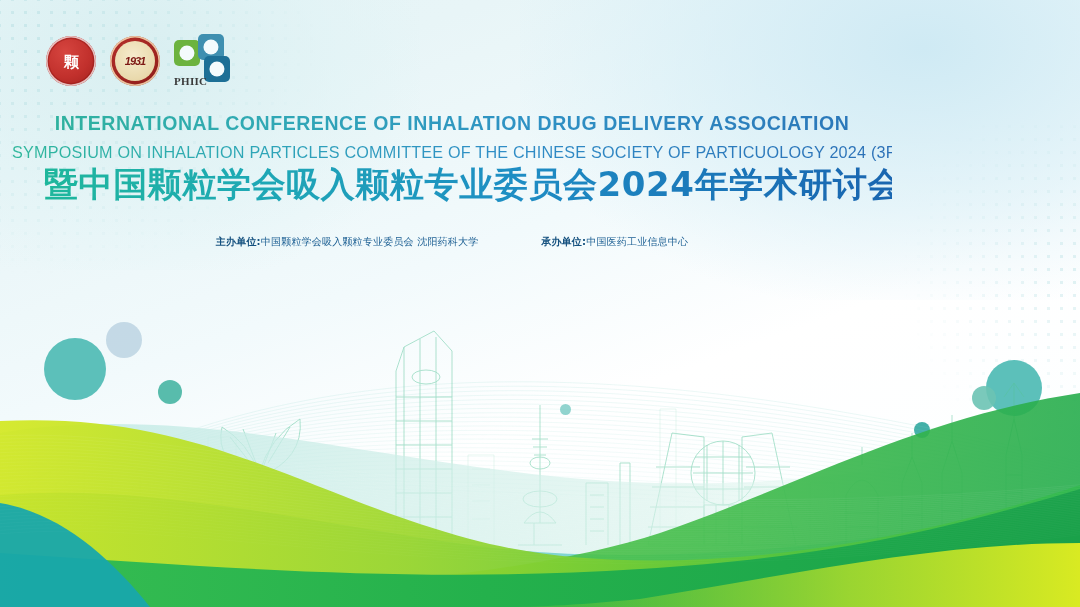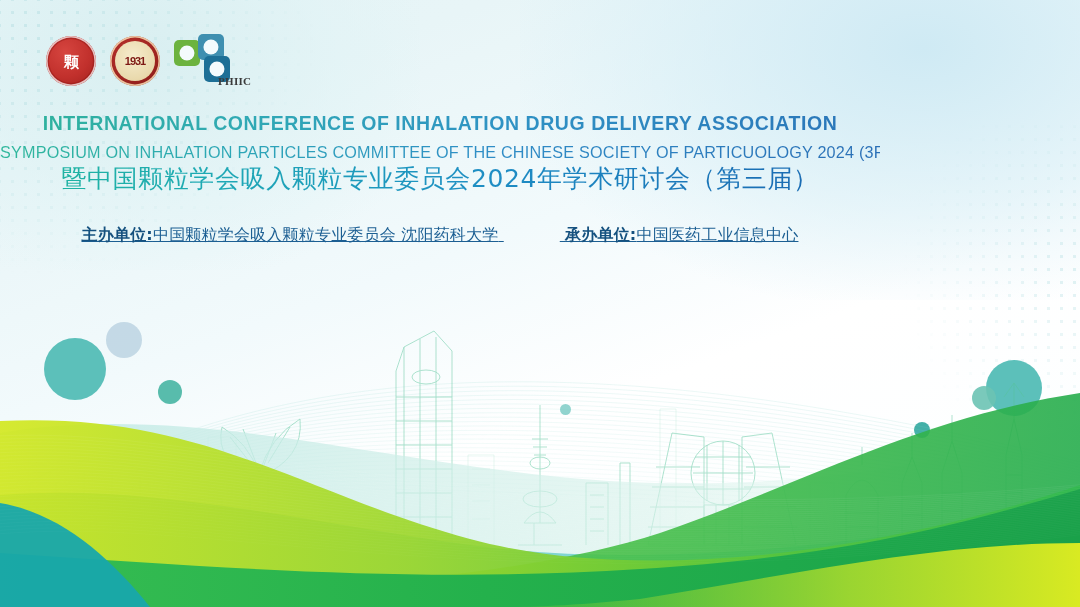--- a/index.html
+++ b/index.html
@@ -55,40 +55,41 @@
   
   .logos{position:absolute;left:46px;top:34px;display:flex;align-items:flex-end;gap:14px;}
   .logo-seal{width:50px;height:50px;border-radius:50%;position:relative;}
   .seal-a{
     background:radial-gradient(circle at 38% 32%, #d6453f 0%, #c1302c 55%, #9e201d 100%);
     box-shadow:inset 0 0 0 1.6px rgba(255,255,255,.72), inset 0 0 0 3px rgba(150,26,24,.5);
   }
   .seal-b{
     background:radial-gradient(circle at 38% 32%, #b8322c 0%, #9e2420 60%, #7d1814 100%);
     box-shadow:inset 0 0 0 1.6px rgba(255,235,190,.8);
+    font-style:italic;
   }
   .seal-b .inner{
     position:absolute;inset:5px;border-radius:50%;
     background:radial-gradient(circle at 45% 38%, #f6eccd 0%, #e9d9ac 70%, #d8c083 100%);
   }
   .seal-mark{
     position:absolute;left:50%;top:50%;transform:translate(-50%,-50%);
     font-size:15px;font-weight:bold;color:#fff;letter-spacing:-1px;line-height:1;
   }
   .seal-b .seal-mark{color:#7d1814;font-size:11px;}
 
   .phiic{position:relative;width:62px;height:52px;}
   .phiic .sq{position:absolute;border-radius:5px;}
   .phiic .sq .hole{position:absolute;left:50%;top:50%;transform:translate(-50%,-50%);
      width:58%;height:58%;border-radius:50%;background:#f4fbfd;}
   .phiic-label{position:absolute;left:0;bottom:-1px;font-size:11px;font-weight:bold;
-     color:#3a3a3a;letter-spacing:.3px;font-family:"Liberation Serif",serif;margin-left:44px;}
-
-  
-  .content{position:absolute;left:0;top:0;width:880px;text-align:center;}
+     color:#3a3a3a;letter-spacing:.3px;font-family:"Liberation Serif",serif;}
+
+  
+  .content{position:absolute;left:0;top:0;width:880px;text-align:center;padding-left:12px;}
 
   .eng1{
     margin-top:112px;
     font-size:19.5px;font-weight:bold;letter-spacing:.55px;
     font-family:"Liberation Sans",sans-serif;
     background:linear-gradient(90deg,#2fb39a 0%,#30a9b4 28%,#2f92c4 58%,#2a74b8 100%);
     -webkit-background-clip:text;background-clip:text;color:transparent;
     white-space:nowrap;
   }
   .cn1{
@@ -101,37 +102,37 @@
   }
   .eng2{
     margin-top:8px;
     font-size:16.2px;font-weight:normal;letter-spacing:.2px;
     background:linear-gradient(90deg,#2fb79b 0%,#2da7b6 26%,#2f8dc6 56%,#2a6fb6 100%);
     -webkit-background-clip:text;background-clip:text;color:transparent;
     white-space:nowrap;
   }
   .cn2{
     margin-top:2px;
-    font-size:25px;font-weight:normal;letter-spacing:.6px;
+    font-size:34px;font-weight:bold;letter-spacing:.6px;
     font-family:"DejaVu Sans",sans-serif;
     background:linear-gradient(90deg,#1fb79c 0%,#1ea9b4 24%,#1e8dc4 56%,#1a6fb5 88%,#1a66b0 100%);
     -webkit-background-clip:text;background-clip:text;color:transparent;
-    line-height:1.18;white-space:nowrap;
+    line-height:1.18;white-space:nowrap;margin-left:32px;
   }
   .datebar{
     margin-top:17px;
     font-size:18.5px;font-weight:bold;color:#18588f;
     font-family:"DejaVu Sans",sans-serif;letter-spacing:.4px;
   }
   .datebar .gap{display:inline-block;width:42px;}
 
   .orgbar{
     margin-top:31px;
-    font-size:16px;color:#1c5f93;
-    font-family:"DejaVu Sans",sans-serif;letter-spacing:.2px;text-decoration:underline;
+    font-size:10px;color:#1c5f93;
+    font-family:"DejaVu Sans",sans-serif;letter-spacing:.2px;
   }
   .orgbar .lbl{font-weight:bold;color:#15517f;}
   .orgbar .gap2{display:inline-block;width:56px;}
   .orgbar .seg{white-space:nowrap;}
 </style>
 </head>
 <body>
 
 <div id="poster">
 

